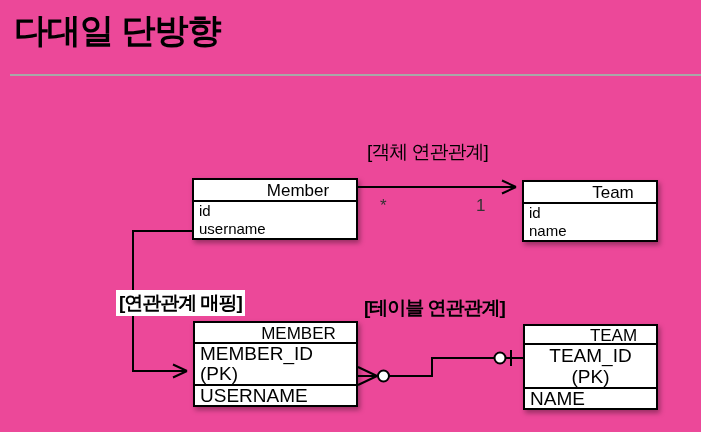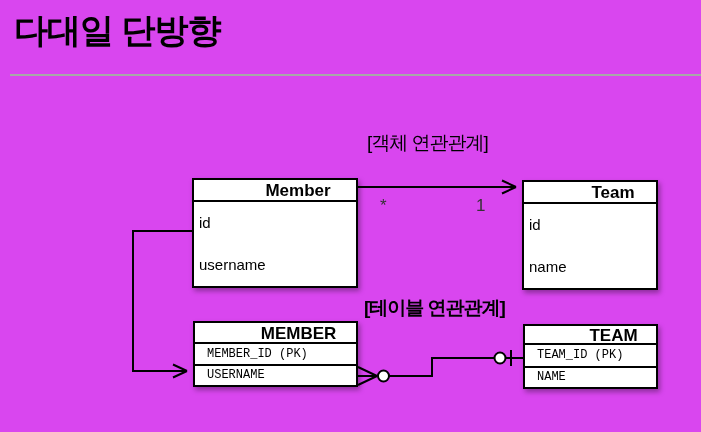--- a/index.html
+++ b/index.html
@@ -1,20 +1,20 @@
 <!DOCTYPE html>
 <html><head>
 <meta charset="utf-8">
 <style>
   * { margin:0; padding:0; box-sizing:border-box; }
   html,body { background:#fff; }
   .stage {
     position:relative;
     width:701px; height:432px;
-    background:#d946ef;
+    background:#ec4899;
     overflow:hidden;
     font-family:"Liberation Sans", sans-serif;
     color:#000;
   }
   .page-title {
     position:absolute; left:14px; top:8px;
     font-size:34px; font-weight:600; letter-spacing:-1px;
     font-family:"Liberation Sans", sans-serif;
   }
   .rule {
@@ -27,29 +27,29 @@
     white-space:nowrap;
   }
   .diagram-label.bold { font-weight:bold; background:#ffffff; padding:0 3px; }
   .entity {
     position:absolute;
     background:#fff;
     border:2px solid #000;
     box-shadow:2px 3px 5px rgba(0,0,0,0.35);
   }
   .entity-header {
-    text-align:center; font-weight:bold;
+    text-align:center; font-weight:normal;
     border-bottom:2px solid #000;
     padding-left:46px;
   }
   .m-header  { height:22px; line-height:22px; font-size:17px; }
-  .field     { padding:12px 5px; font-size:15px; line-height:18px; }
+  .field     { padding:0 5px; font-size:15px; line-height:18px; }
   .field.bold{ font-weight:bold; }
   .t-header  { height:21px; line-height:21px; font-size:17px; }
-  .trow      { padding:0 12px; font-size:12px;font-family:Liberation Mono, monospace; }
+  .trow      { padding:0 5px; font-size:19px; }
   .trow.divider { border-bottom:2px solid #000; }
   .trow.bold { font-weight:bold; }
   .card-label {
     position:absolute; font-size:17px; color:#333;
   }
   svg.connectors {
     position:absolute; left:0; top:0;
     pointer-events:none;
   }
 </style>
@@ -74,21 +74,21 @@
   </div>
 
   <div class="entity" style="left:193px; top:321px; width:165px;">
     <div class="entity-header t-header">MEMBER</div>
     <div class="trow divider" style="line-height:20px;">MEMBER_ID (PK)</div>
     <div class="trow" style="line-height:19px;">USERNAME</div>
   </div>
 
   <div class="entity" style="left:523px; top:324px; width:135px;">
     <div class="entity-header t-header" style="height:19px; line-height:19px;">TEAM</div>
-    <div class="trow divider" style="line-height:21px;">TEAM_ID (PK)</div>
+    <div class="trow divider" style="line-height:21px;text-align:center;">TEAM_ID (PK)</div>
     <div class="trow" style="line-height:19px;">NAME</div>
   </div>
 
   <svg class="connectors" width="701" height="432" viewBox="0 0 701 432">
 
     <g stroke="#000" stroke-width="2" fill="none">
       <path d="M358,187 H515"></path>
       <path d="M516,187 L502,180.5 M516,187 L502,193.5"></path>
     </g>
 
@@ -103,21 +103,22 @@
     </g>
 
     <path d="M389,376 H432 V358 H494" stroke="#000" stroke-width="2" fill="none"></path>
 
     <g stroke="#000" stroke-width="2" fill="none">
       <circle cx="500" cy="358" r="5.5" fill="#fff"></circle>
       <path d="M505.5,358 H523 M511,350 V366"></path>
     </g>
   </svg>
 
-  <div class="diagram-label" style="left:367px; top:130px;">[객체 연관관계]</div>
+  <div class="diagram-label" style="left:367px; top:139px;">[객체 연관관계]</div>
 
   <div class="card-label" style="left:380px; top:196px;">*</div>
   <div class="card-label" style="left:476px; top:196px;">1</div>
 
+  <div class="diagram-label bold" style="left:116px; top:290px;">[연관관계 매핑]</div>
 
   <div class="diagram-label" style="left:364px; top:295px;font-weight:bold;">[테이블 연관관계]</div>
 
 </div>
 
 </body></html>

